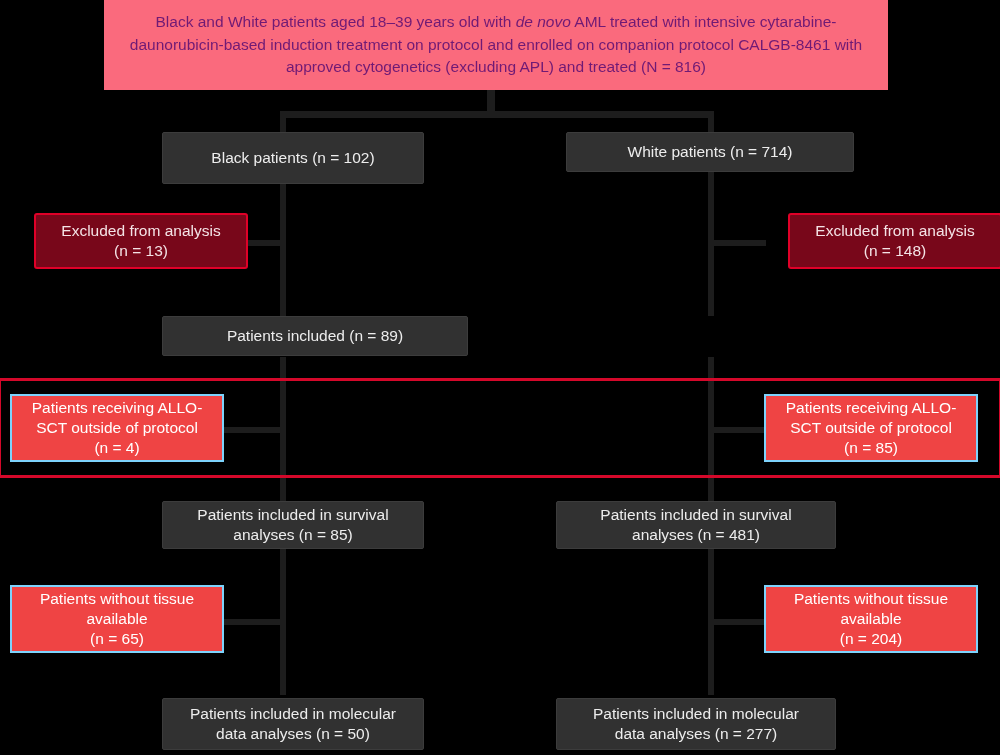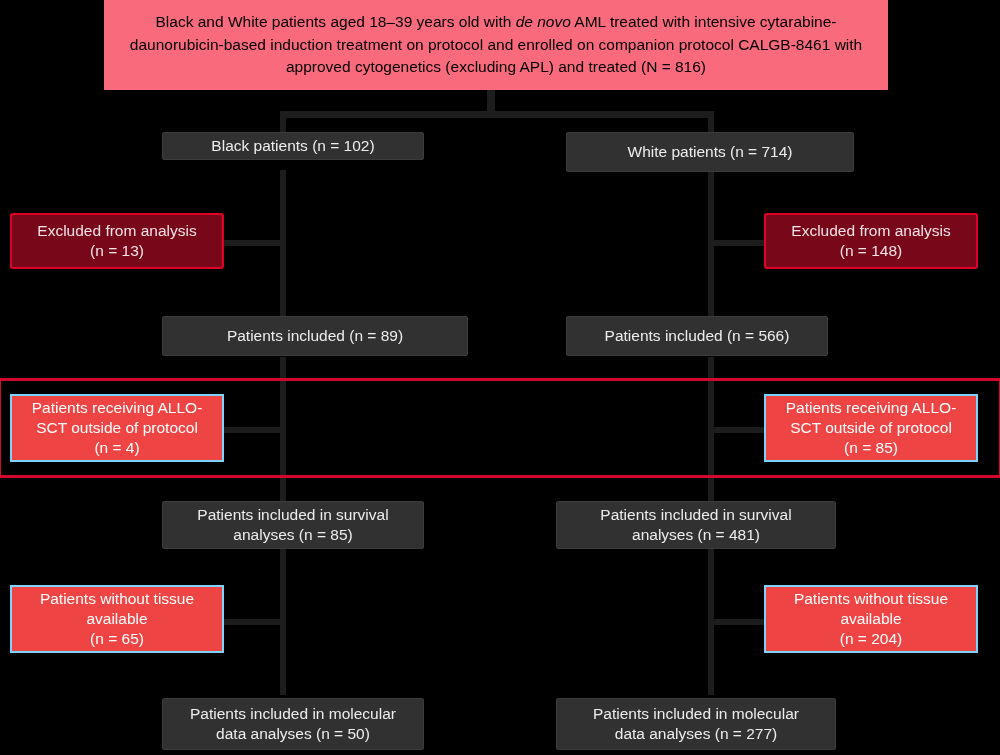--- a/index.html
+++ b/index.html
@@ -26,21 +26,21 @@
     text-align:center;
     line-height:1.3;
     font-size:15.5px;
     color:#f2f2f2;
     padding:4px 8px;
   }
 
   
   .banner{
     background:#FA6A7D;
-    color:#000000;
+    color:#701a75;
     font-size:15.5px;
     line-height:1.45;
     padding:6px 14px;
     text-align:center;
   }
   .banner em{font-style:italic;}
 
   
   .node{
     background:#313131;
@@ -48,20 +48,21 @@
     border-radius:2px;
     color:#ededed;
   }
 
   
   .excl{
     background:#78071a;
     border:2px solid #e00028;
     border-radius:3px;
     color:#f4e3e6;
+    margin-left:24px;
   }
 
   
   .crimson{
     background:#ef4444;
     border:2px solid #7dd3fc;
     color:#ffffff;
   }
 
   
@@ -103,21 +104,21 @@
   <div class="conn h" style="left:708px;top:427px;width:58px;"></div>
   <div class="conn v" style="left:708px;top:549px;height:146px;"></div>
   <div class="conn h" style="left:708px;top:619px;width:58px;"></div>
 
   <div class="box banner" style="left:104px;top:0px;width:784px;height:90px;">
     <div>
       <span>Black and White patients aged 18–39 years old with </span><em>de novo</em><span> AML treated with intensive cytarabine-daunorubicin-based induction treatment on protocol and enrolled on companion protocol CALGB-8461 with approved cytogenetics (excluding APL) and treated (N = 816)</span>
     </div>
   </div>
 
-  <div class="box node" style="left:162px;top:132px;width:262px;height:28px;">
+  <div class="box node" style="left:162px;top:132px;width:262px;height:52px;">
     <span>Black patients (n = 102)</span>
   </div>
 
   <div class="box node" style="left:566px;top:132px;width:288px;height:40px;">
     <span>White patients (n = 714)</span>
   </div>
 
   <div class="box excl" style="left:10px;top:213px;width:214px;height:56px;">
     <div>
       <div>Excluded from analysis</div>
@@ -129,23 +130,20 @@
     <div>
       <div>Excluded from analysis</div>
       <div>(n = 148)</div>
     </div>
   </div>
 
   <div class="box node" style="left:162px;top:316px;width:306px;height:40px;">
     <span>Patients included (n = 89)</span>
   </div>
 
-  <div class="box node" style="left:566px;top:316px;width:262px;height:40px;">
-    <span>Patients included (n = 566)</span>
-  </div>
 
   <div class="band-ghost" style="left:410px;top:361px;">&nbsp;</div>
 
   <div class="box crimson" style="left:10px;top:394px;width:214px;height:68px;">
     <div>
       <div>Patients receiving ALLO-</div>
       <div>SCT outside of protocol</div>
       <div>(n = 4)</div>
     </div>
   </div>

